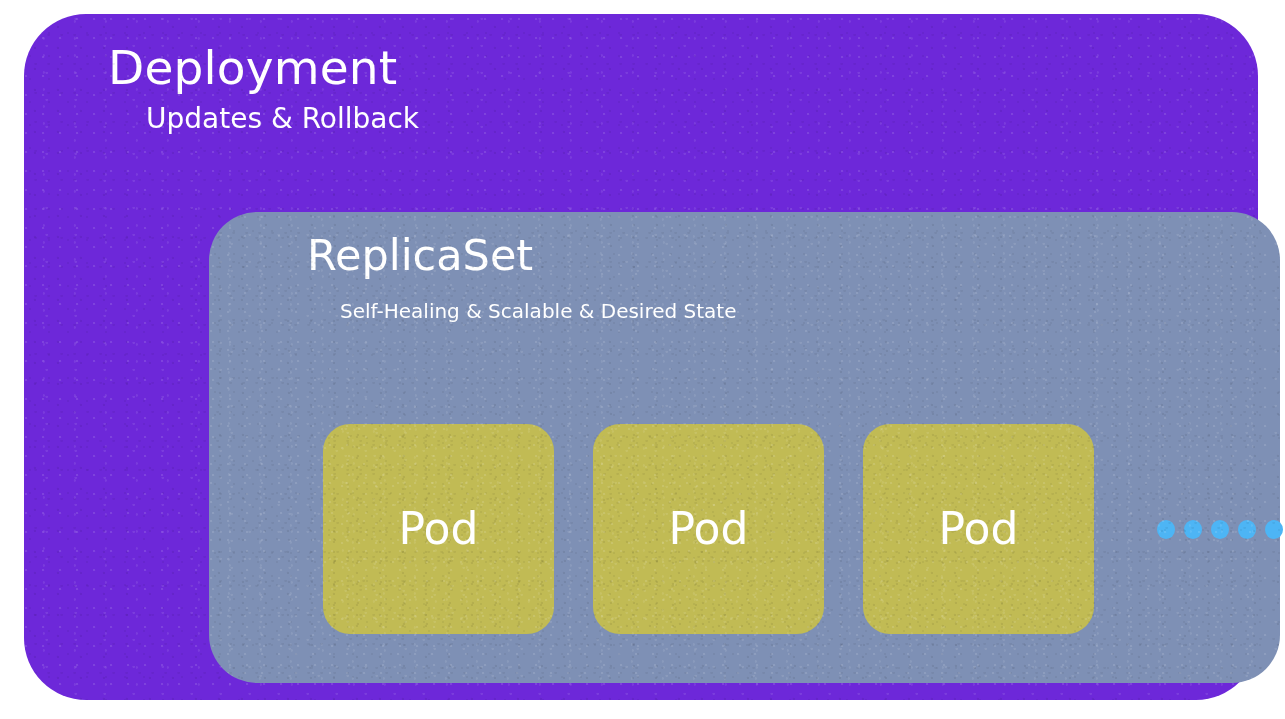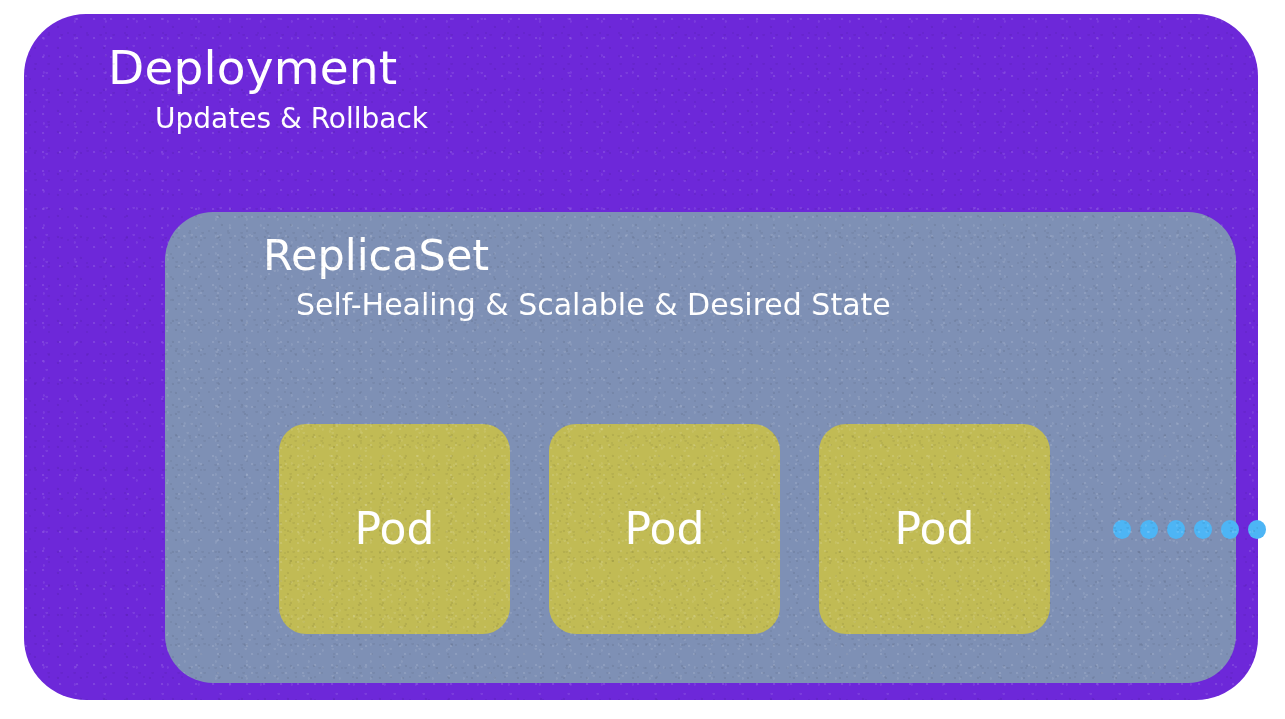--- a/index.html
+++ b/index.html
@@ -55,21 +55,20 @@
     white-space: nowrap;
   }
   #deployment-subtitle {
     position: absolute;
     left: 122px;
     top: 90px;
     font-size: 28px;
     line-height: 1.05;
     color: #ffffff;
     white-space: nowrap;
-    margin-left: 9px;
   }
 
   
   #replicaset-card {
     position: absolute;
     left: 141px;
     top: 198px;
     width: 1071px;
     height: 471px;
     border-radius: 48px;
@@ -81,22 +80,22 @@
     left: 98px;
     top: 21px;
     font-size: 43px;
     line-height: 1.05;
     color: #ffffff;
     white-space: nowrap;
   }
   #replicaset-subtitle {
     position: absolute;
     left: 131px;
-    top: 77px;
-    font-size: 30px;
+    top: 89px;
+    font-size: 20px;
     line-height: 1.05;
     color: #ffffff;
     white-space: nowrap;
   }
 
   
   #pods-row {
     position: absolute;
     left: 114px;
     top: 212px;
@@ -139,21 +138,21 @@
 </style>
 </head>
 <body>
 
 <div id="deployment-card" class="grain" style="background: #6d28d9;">
 
   <div id="deployment-title">Deployment</div>
 
   <div id="deployment-subtitle">Updates &amp; Rollback</div>
 
-  <div id="replicaset-card" class="grain" style="background: rgb(126, 144, 181);">
+  <div id="replicaset-card" class="grain" style="background: rgb(126, 144, 181); margin-left: 44px;">
 
     <div id="replicaset-title">ReplicaSet</div>
 
     <div id="replicaset-subtitle">Self-Healing &amp; Scalable &amp; Desired State</div>
 
     <div id="pods-row">
 
       <div class="pod-box grain" style="background: rgb(193, 187, 84);">
         <span class="pod-label" style="color: rgb(255, 255, 255);">Pod</span>
       </div>

